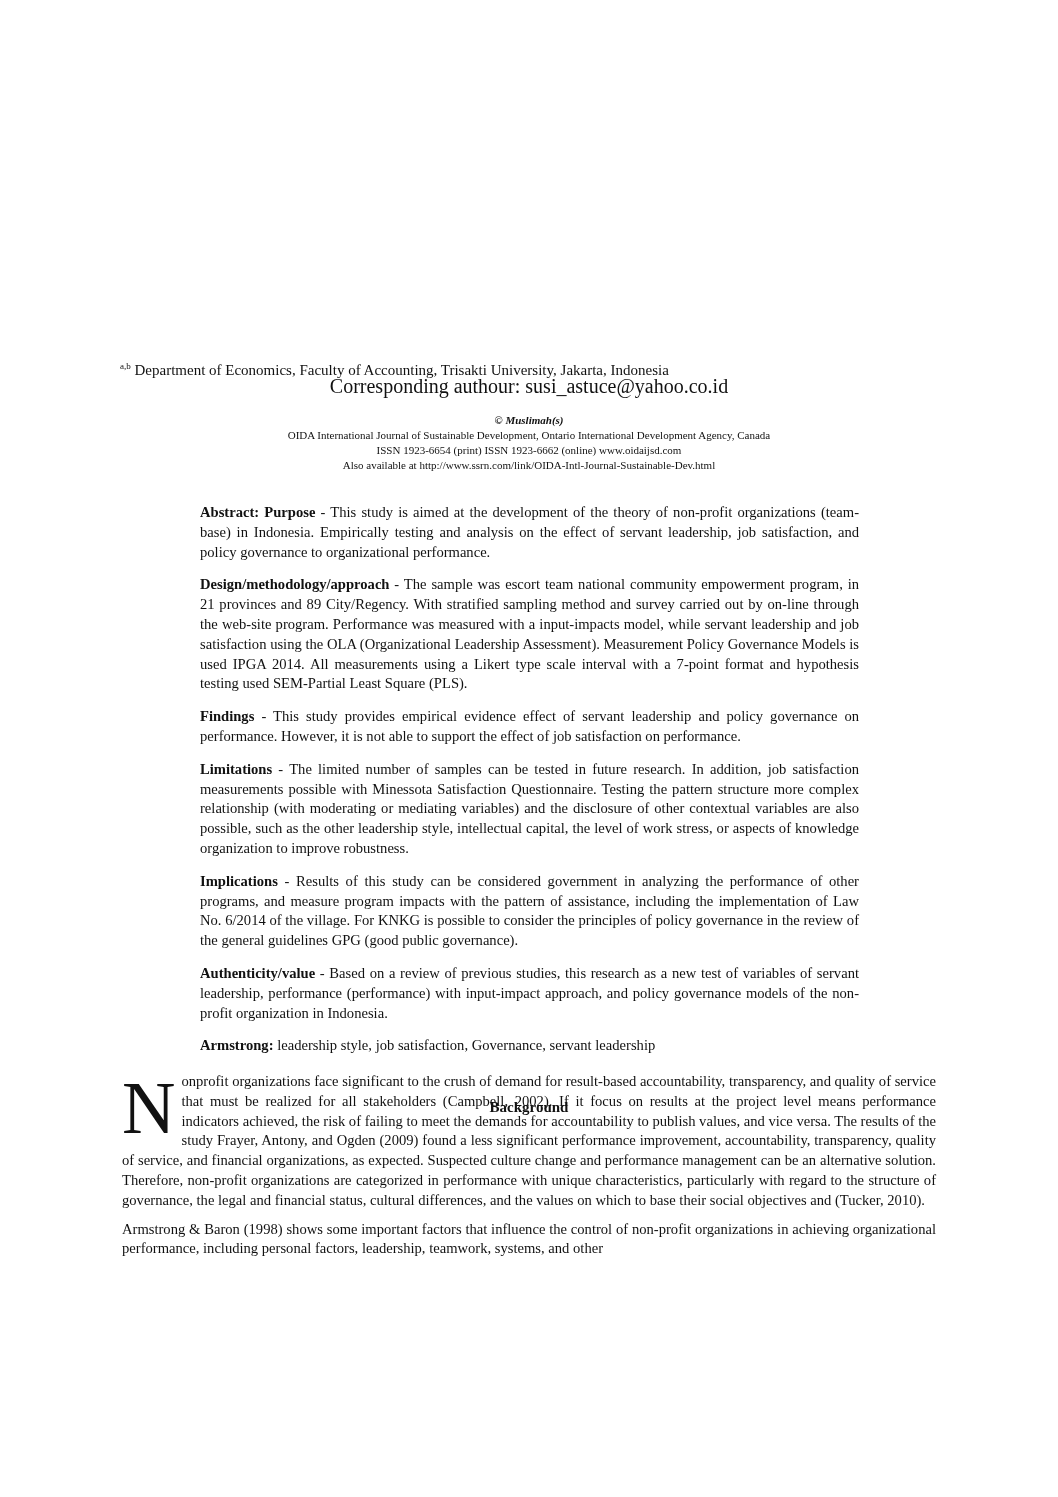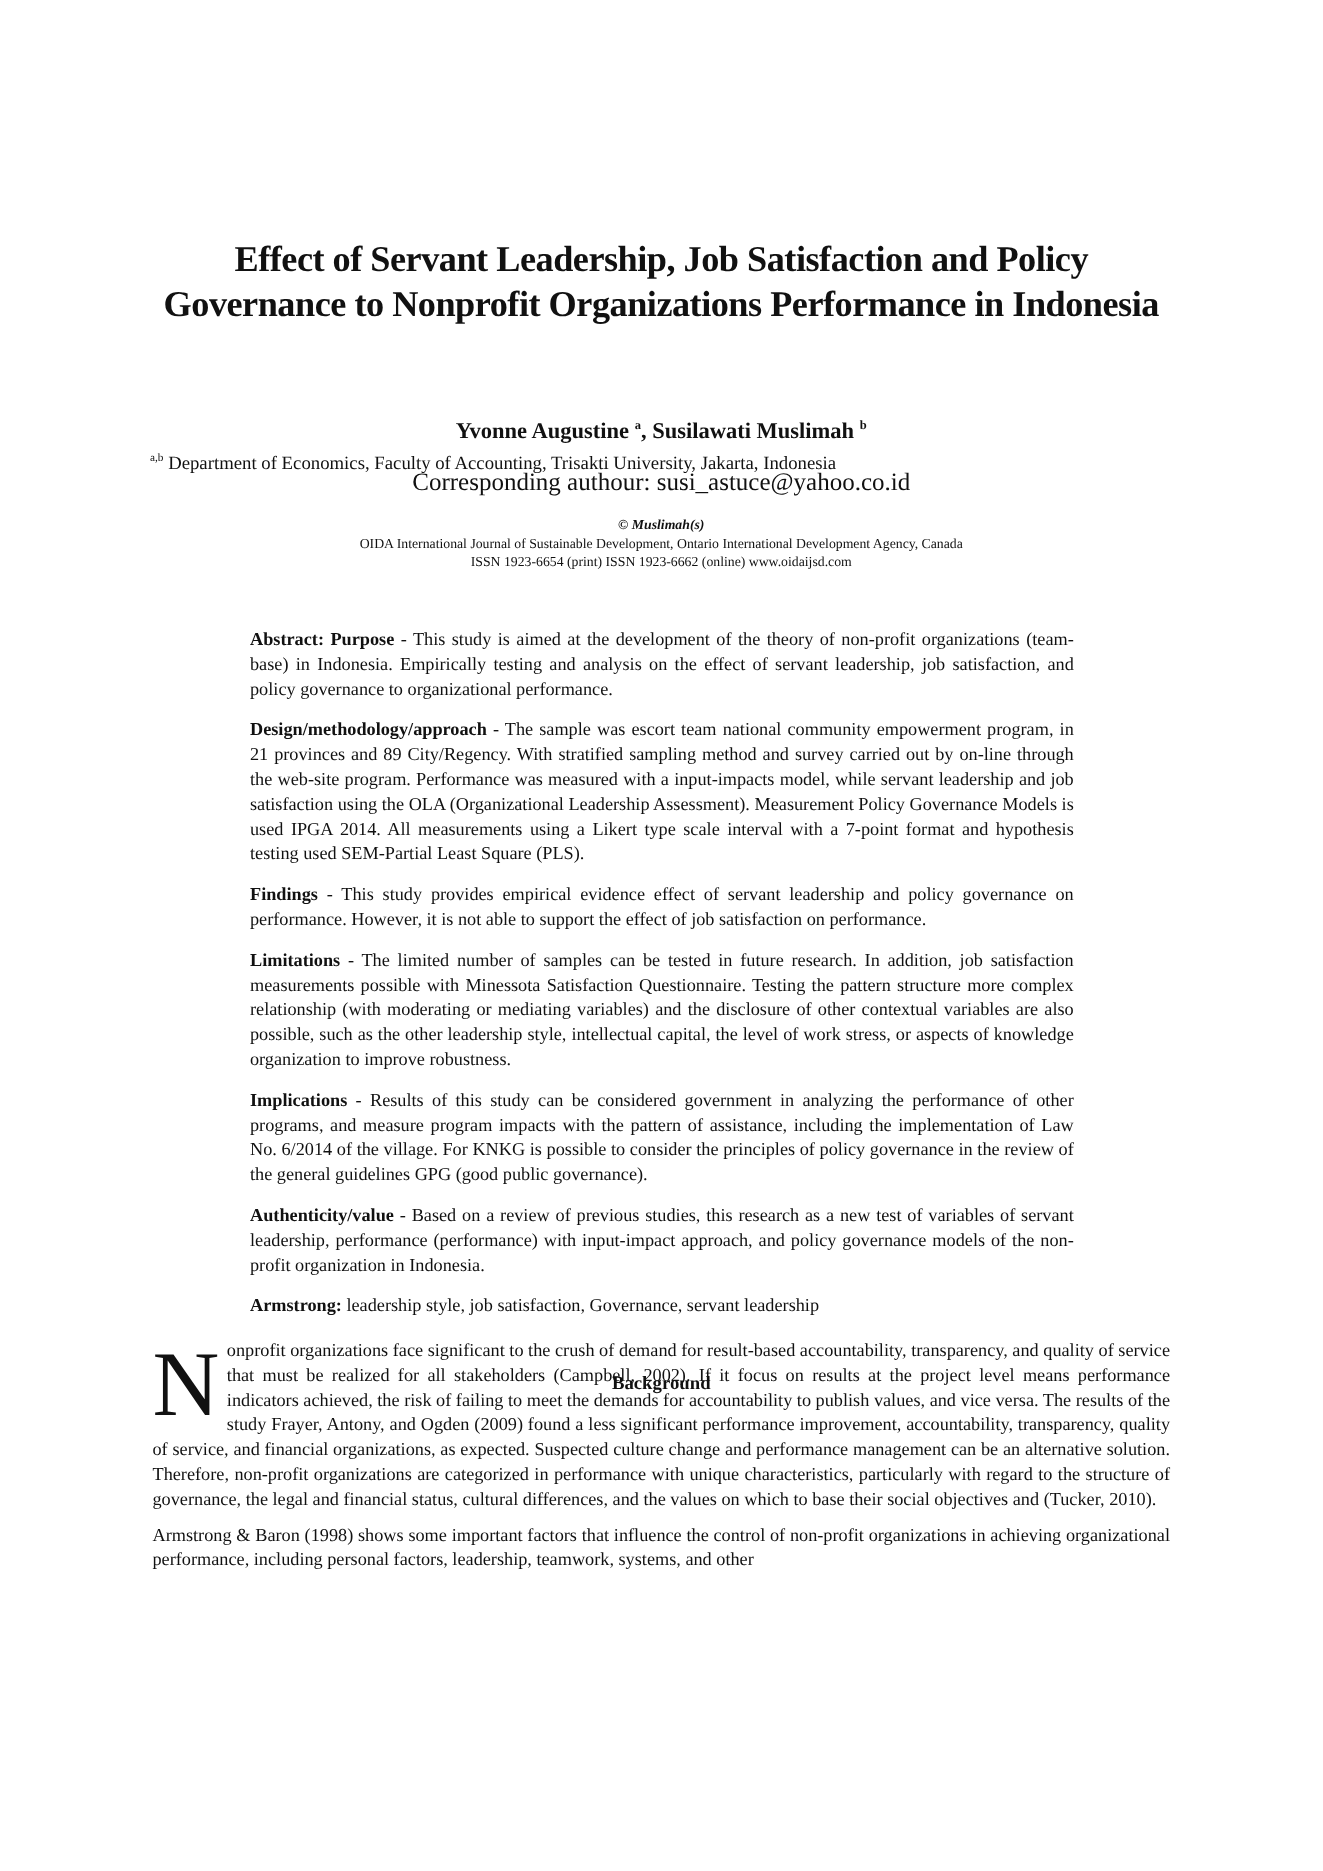--- a/index.html
+++ b/index.html
@@ -18,39 +18,34 @@
     .abstract b { font-weight: bold; }
     .bg-head { position: absolute; left: 120px; top: 1097px; width: 818px; text-align: center; font-weight: bold; font-size: 15px; line-height: 20px; }
     .bg-body { position: absolute; left: 122px; top: 1072px; width: 814px; font-size: 14.6px; line-height: 19.8px; text-align: justify; }
     .bg-body p { margin: 0 0 9px 0; }
     .dropcap { float: left; font-size: 74px; line-height: 60px; margin: 6px 6px 0 0; font-family: "Liberation Serif", serif; }
   </style>
 </head>
 <body>
 
 <div class="page">
-  <div class="title">Effect of Servant Leadership, Job Satisfaction and Policy Governance to Nonprofit Organizations Performance in Indonesia</div>
 
-  <div class="authors">
-    <span>Yvonne Augustine</span>
-    <sup>a</sup><span>, </span><span>Susilawati Muslimah</span>
-    <sup>b</sup>
-  </div>
 
   <div class="affil">
     <sup>a,b</sup>
     <span>Department of Economics, Faculty of Accounting, Trisakti University, Jakarta, Indonesia</span>
   </div>
 
   <div class="corr">Corresponding authour: susi_astuce@yahoo.co.id</div>
 
   <div class="jinfo">
     <div class="copy">© Muslimah(s)</div>
     <div>OIDA International Journal of Sustainable Development, Ontario International Development Agency, Canada</div>
     <div>ISSN 1923-6654 (print) ISSN 1923-6662 (online) www.oidaijsd.com</div>
+    <div>Also available at http://www.ssrn.com/link/OIDA-Intl-Journal-Sustainable-Dev.html</div>
   </div>
 
   <div class="abstract">
     <p><b>Abstract: Purpose</b><span> - This study is aimed at the development of the theory of non-profit organizations (team-base) in Indonesia. Empirically testing and analysis on the effect of servant leadership, job satisfaction, and policy governance to organizational performance.</span></p>
     <p><b>Design/methodology/approach</b><span> - The sample was escort team national community empowerment program, in 21 provinces and 89 City/Regency. With stratified sampling method and survey carried out by on-line through the web-site program. Performance was measured with a input-impacts model, while servant leadership and job satisfaction using the OLA (Organizational Leadership Assessment). Measurement Policy Governance Models is used IPGA 2014. All measurements using a Likert type scale interval with a 7-point format and hypothesis testing used SEM-Partial Least Square (PLS).</span></p>
     <p><b>Findings</b><span> - This study provides empirical evidence effect of servant leadership and policy governance on performance. However, it is not able to support the effect of job satisfaction on performance.</span></p>
     <p><b>Limitations</b><span> - The limited number of samples can be tested in future research. In addition, job satisfaction measurements possible with Minessota Satisfaction Questionnaire. Testing the pattern structure more complex relationship (with moderating or mediating variables) and the disclosure of other contextual variables are also possible, such as the other leadership style, intellectual capital, the level of work stress, or aspects of knowledge organization to improve robustness.</span></p>
     <p><b>Implications</b><span> - Results of this study can be considered government in analyzing the performance of other programs, and measure program impacts with the pattern of assistance, including the implementation of Law No. 6/2014 of the village. For KNKG is possible to consider the principles of policy governance in the review of the general guidelines GPG (good public governance).</span></p>
     <p><b>Authenticity/value</b><span> - Based on a review of previous studies, this research as a new test of variables of servant leadership, performance (performance) with input-impact approach, and policy governance models of the non-profit organization in Indonesia.</span></p>
     <p><b>Armstrong:</b><span> leadership style, job satisfaction, Governance, servant leadership</span></p>

